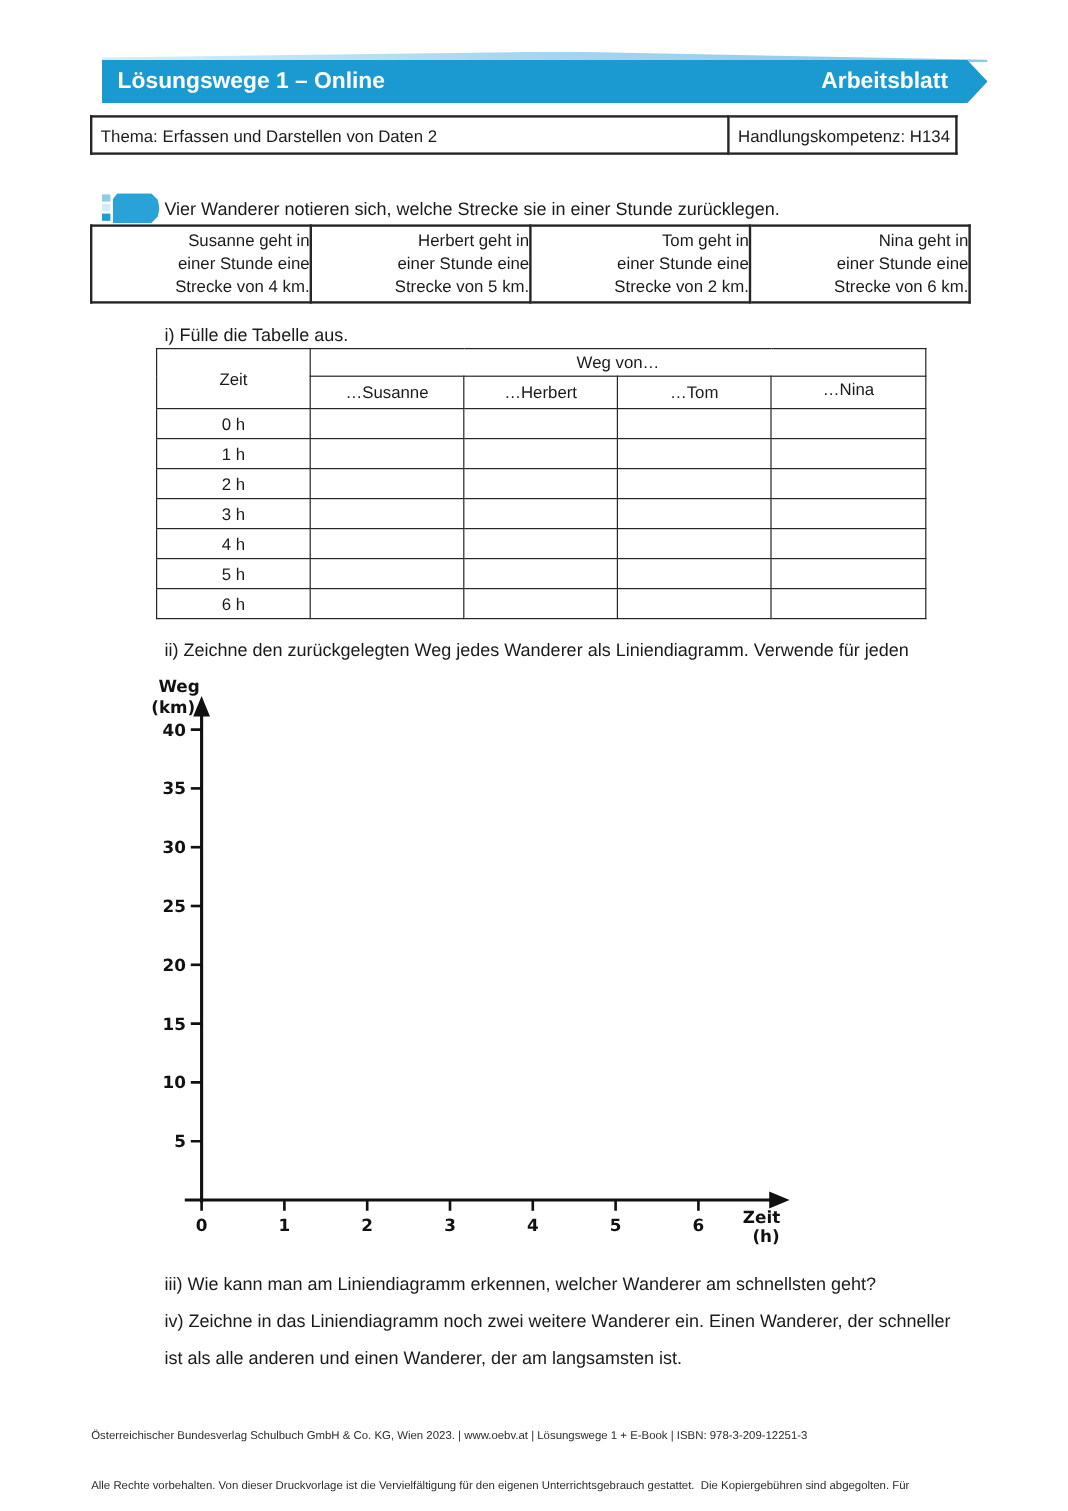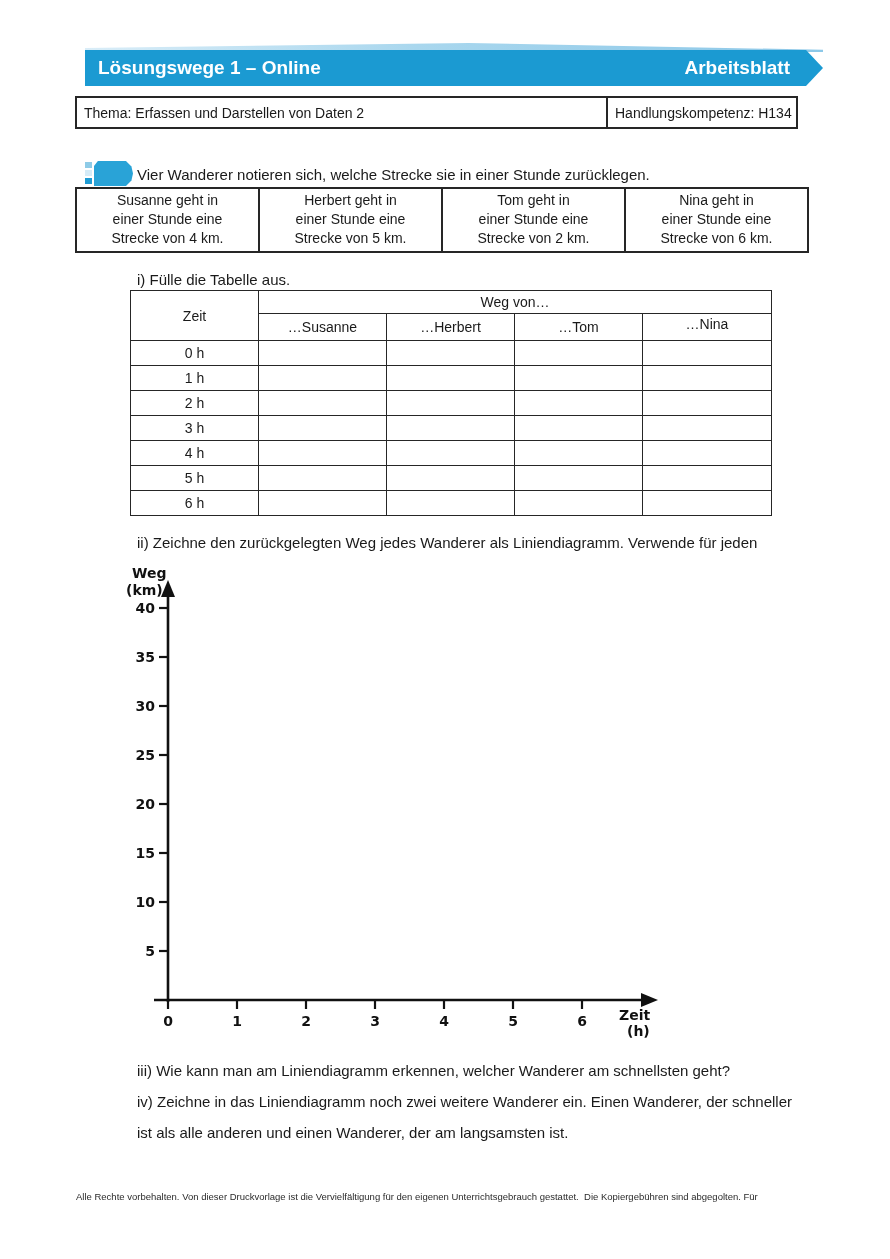--- a/index.html
+++ b/index.html
@@ -33,21 +33,21 @@
   .task-icon .sq { position:absolute; left:0; width:7px; height:6px; }
   .task-icon .sq1 { top:1px;  background:#8ecbe7; }
   .task-icon .sq2 { top:9px;  background:#d5ebf7; }
   .task-icon .sq3 { top:17px; background:#1e9cd4; }
   .task-icon .body {
     position:absolute; left:9px; top:0; width:39px; height:25px; background:#29a3d7;
     clip-path:polygon(0 20%, 10% 0, 82% 0, 96% 22%, 100% 50%, 96% 78%, 82% 100%, 0 100%);
   }
 
   .hikers-table { left:75px; top:187px; width:732px; }
-  .hikers-table td { border:2px solid #262626; text-align:center; font-size:14px; padding:2px 0 3px 0; vertical-align:middle; }
+  .hikers-table td { border:2px solid #262626; text-align:right; font-size:14px; padding:2px 0 3px 0; vertical-align:middle; }
   .hikers-table td div { line-height:19px; }
 
   .part-label { position:absolute; white-space:nowrap; font-size:15px; }
 
   .fill-table { left:130px; top:290px; width:641px; }
   .fill-table th, .fill-table td { border:1.5px solid #262626; font-size:14px; font-weight:400; text-align:center; vertical-align:middle; padding:0; }
   .fill-table thead tr:first-child th { height:22px; }
   .fill-table thead tr:last-child th { height:24px; }
   .fill-table tbody td { height:24px; }
   .fill-table th.nina { vertical-align:top; padding-top:2px; }
@@ -246,17 +246,18 @@
         <line x1="462" y1="437" x2="462" y2="446" class="tick"></line>
         <text x="462" y="463" text-anchor="middle" class="ticklbl">6</text>
       </svg>
   </div>
 
   <div class="part-label" style="left:137px; top:1093px;">iv) Zeichne in das Liniendiagramm noch zwei weitere Wanderer ein. Einen Wanderer, der schneller</div>
   <div class="part-label" style="left:137px; top:1062px;">iii) Wie kann man am Liniendiagramm erkennen, welcher Wanderer am schnellsten geht?</div>
   <div class="part-label" style="left:137px; top:1124px;">ist als alle anderen und einen Wanderer, der am langsamsten ist.</div>
 
   <div class="footer">
+    <div>Österreichischer Bundesverlag Schulbuch GmbH &amp; Co. KG, Wien 2023. | www.oebv.at | Lösungswege 1 + E-Book | ISBN: 978-3-209-12251-3</div>
     <div>Alle Rechte vorbehalten. Von dieser Druckvorlage ist die Vervielfältigung für den eigenen Unterrichtsgebrauch gestattet.  Die Kopiergebühren sind abgegolten. Für</div>
     
   </div>
 
 </div>
 
 </body></html>

